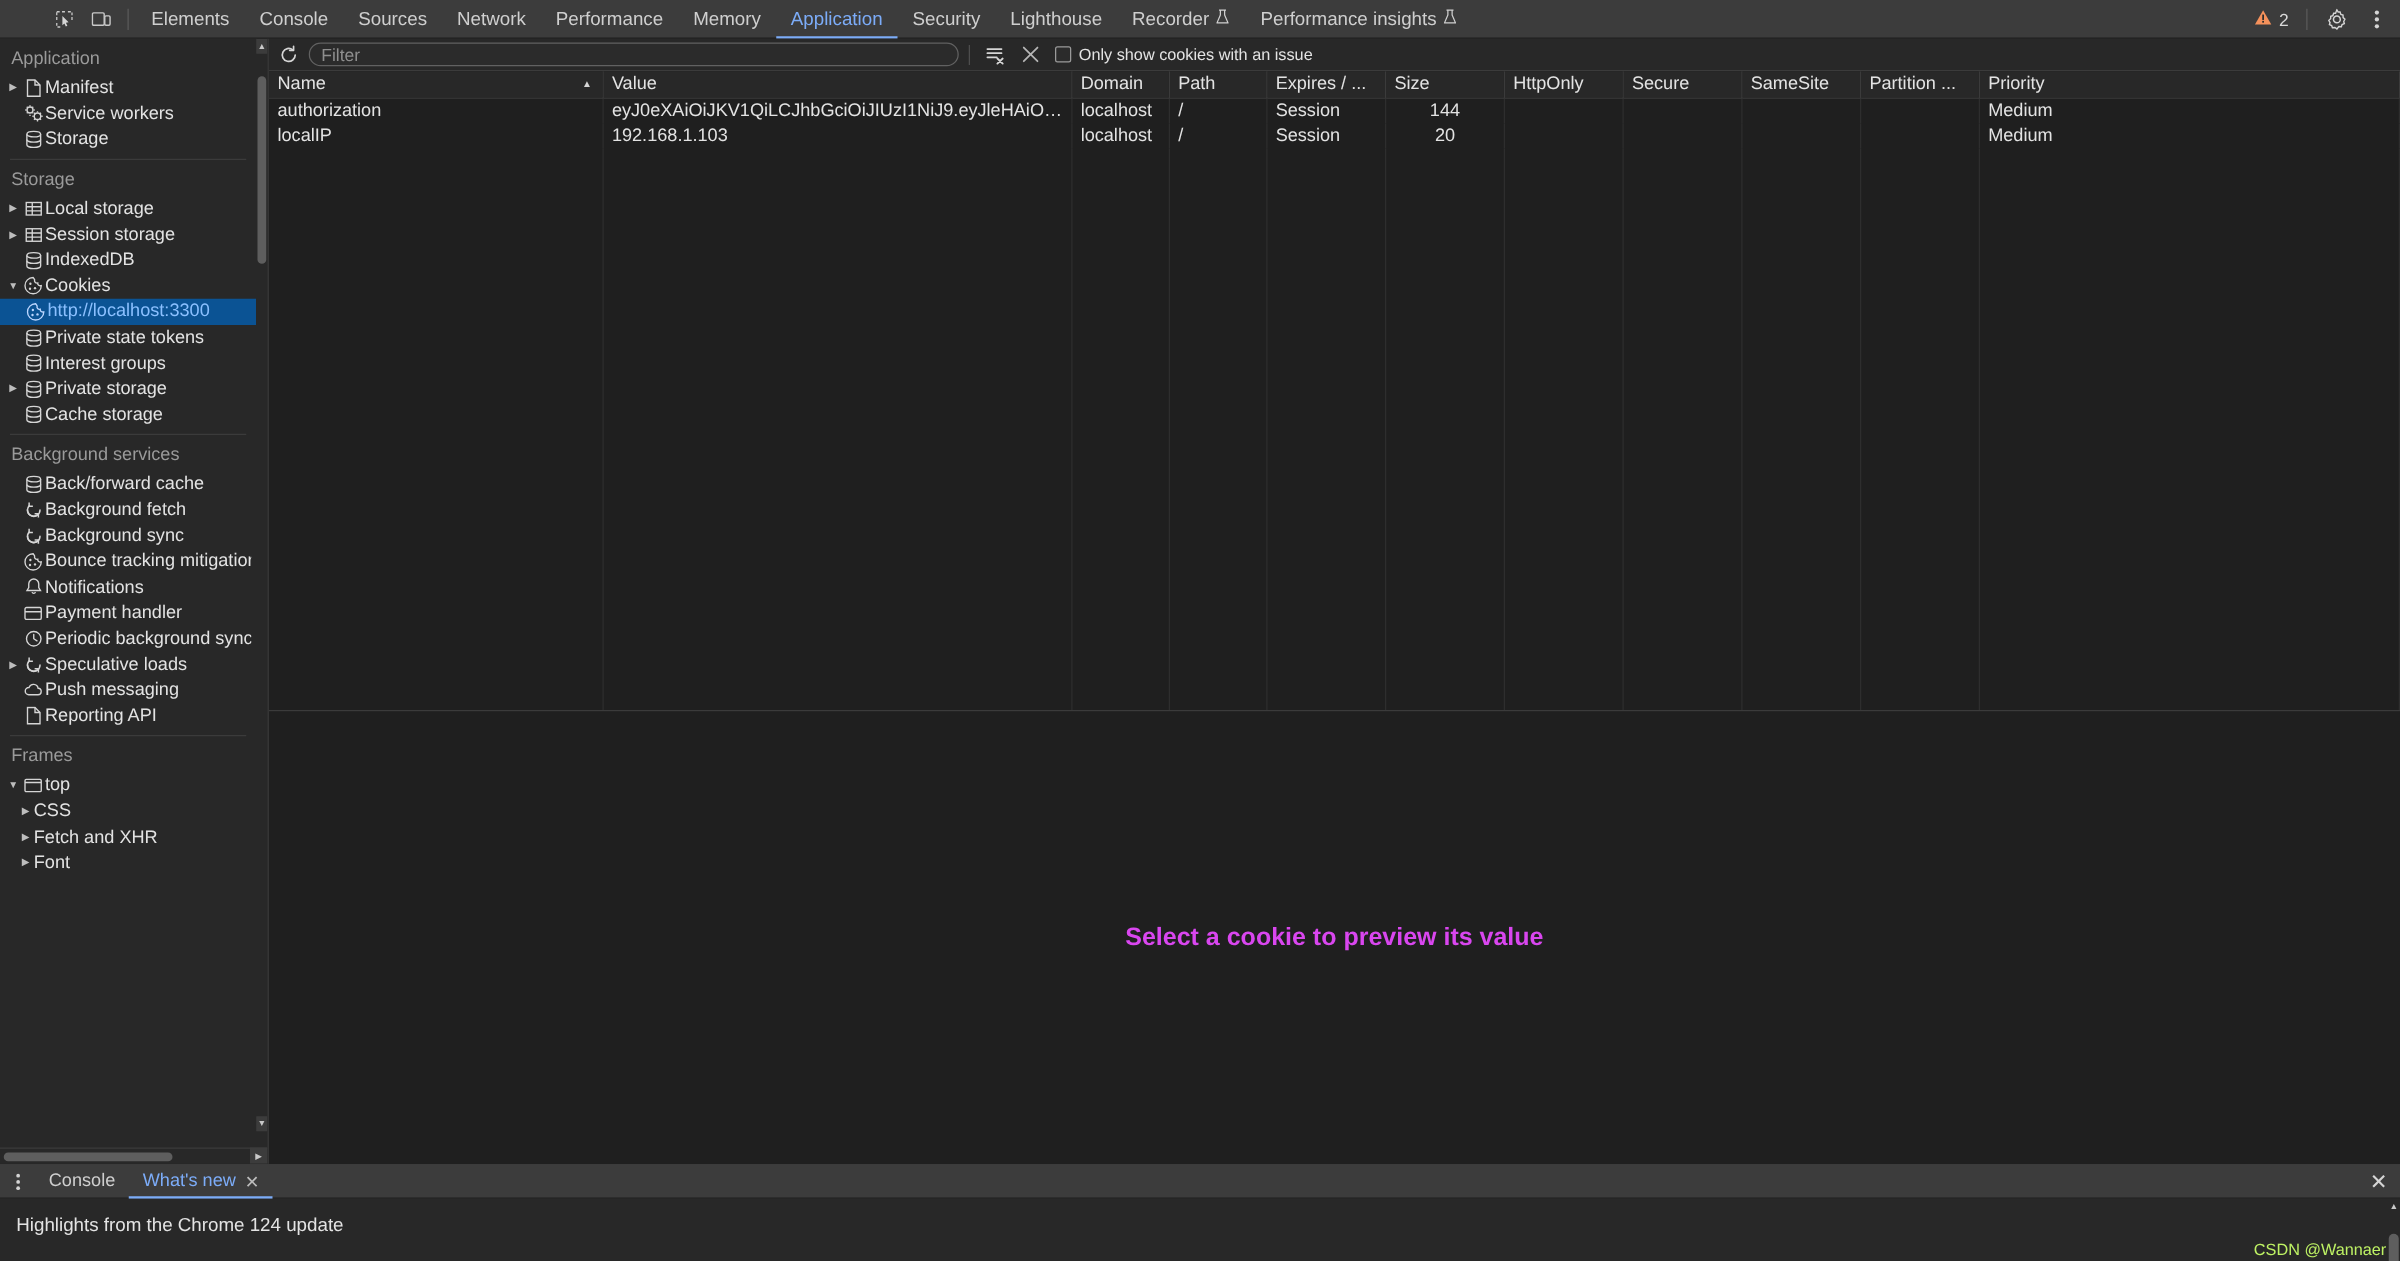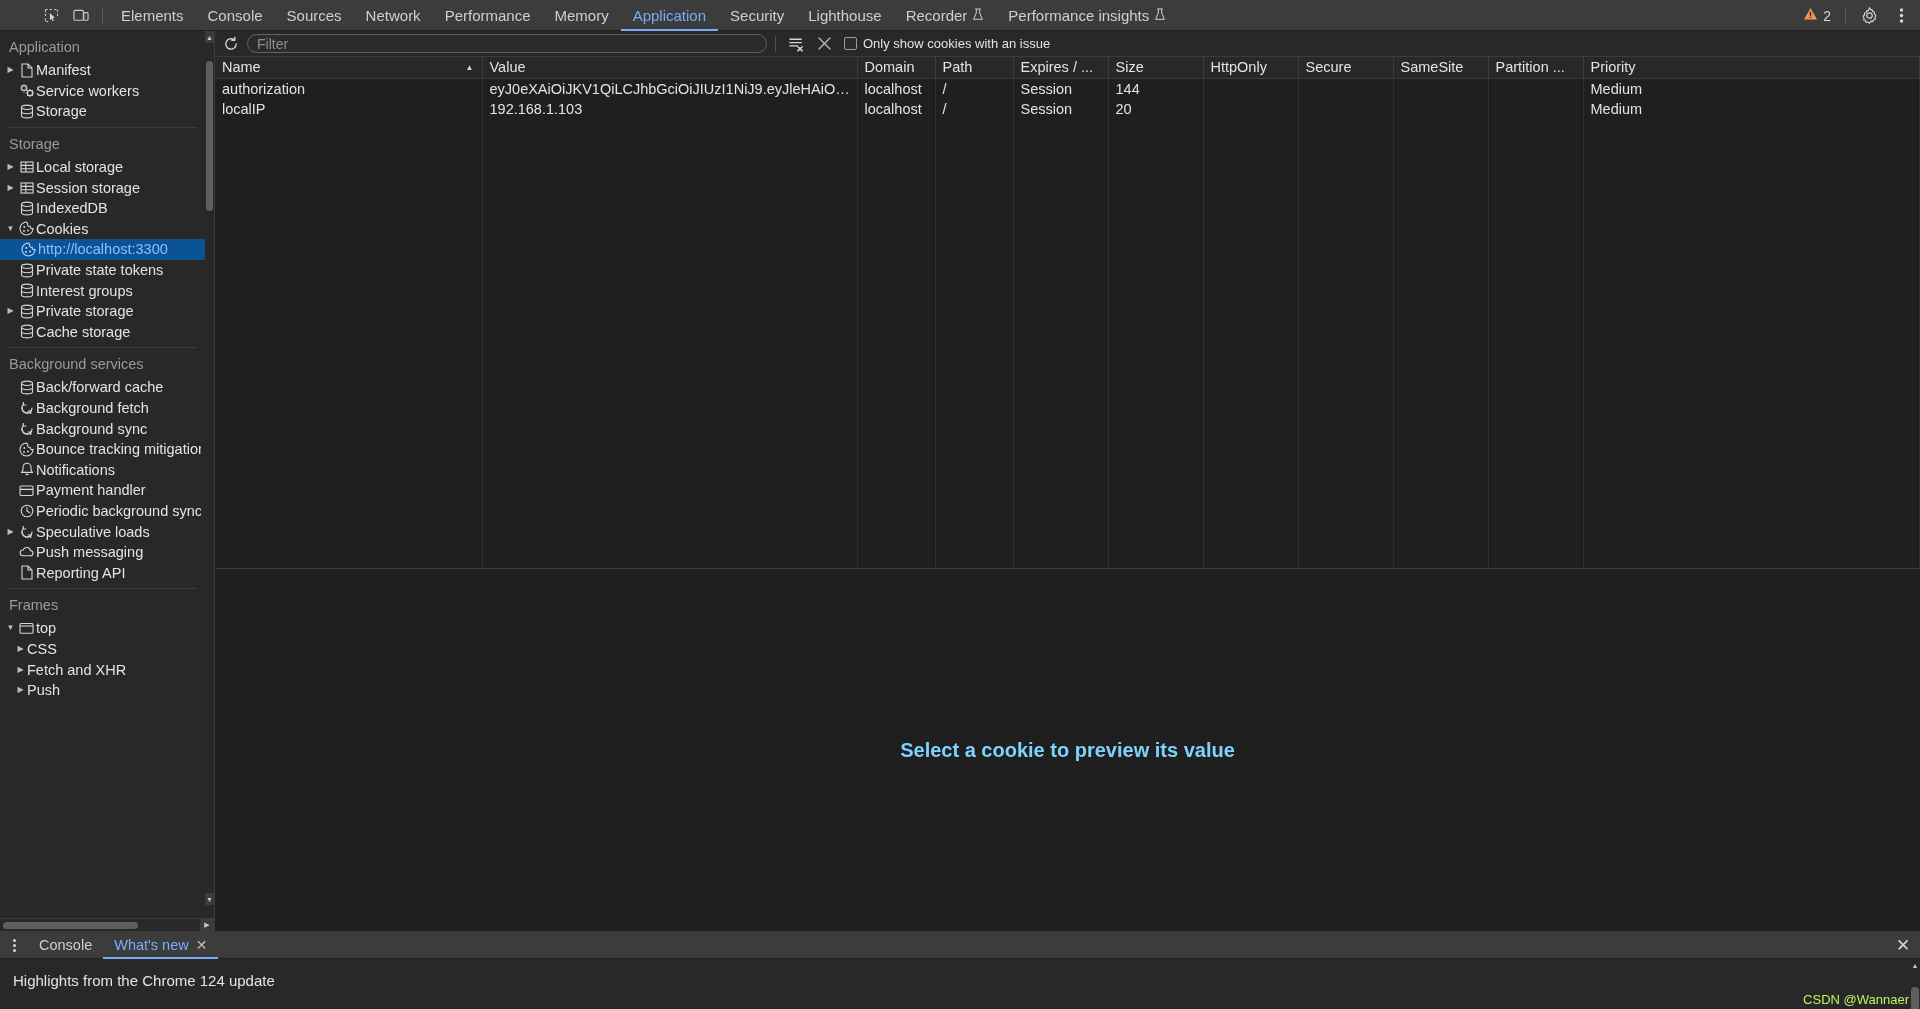--- a/index.html
+++ b/index.html
@@ -151,28 +151,28 @@
   table.ck th .sortmark { position: absolute; right: 8px; top: 50%; transform: translateY(-50%); font-size: 8px; color: #d5d5d5; }
   table.ck td {
     font-size: 14.5px; color: #e3e3e3;
     height: 20.5px; padding: 0 6px 0 7px;
     border-right: 1px solid #2e2e2e;
     white-space: nowrap; overflow: hidden; text-overflow: ellipsis;
     vertical-align: middle;
   }
   table.ck tr.datarow { cursor: pointer; }
   td.name-cell { padding-left: 22px; }
-  td.num { text-align: left; padding-right: 12px; }
+  td.num { text-align: center; padding-right: 12px; }
   .fillrow td { height: auto; border-right: 1px solid #2e2e2e; }
 
   .preview {
     flex: 1; display: flex; align-items: center; justify-content: center;
     background: #1f1f1f; min-height: 0;
   }
-  .preview-msg { font-size: 20px; color: #7dd3fc; font-weight: bold; }
+  .preview-msg { font-size: 20px; color: #d946ef; font-weight: bold; }
 
   
   .drawer { background: #282828; border-top: 1px solid #3b3b3b; }
   .drawer-tabs {
     height: 27px; display: flex; align-items: center;
     position: relative; background: #3c3c3c;
     border-bottom: 1px solid #1f1f1f;
   }
   .dkebab {
     width: 28px; height: 27px; display: flex; align-items: center; justify-content: center;
@@ -566,21 +566,21 @@
           <div class="tree-item ind-3">
             <span class="arrow">▶</span>
             <span class="lbl">CSS</span>
           </div>
           <div class="tree-item ind-3">
             <span class="arrow">▶</span>
             <span class="lbl">Fetch and XHR</span>
           </div>
           <div class="tree-item ind-3">
             <span class="arrow">▶</span>
-            <span class="lbl">Push</span>
+            <span class="lbl">Font</span>
           </div>
         </div>
 
       <div class="sb-vbar">
         <div class="sb-arrow-up">▲</div>
         <div class="sb-vthumb"></div>
         <div class="sb-arrow-dn">▼</div>
       </div>
       <div class="sb-hbar">
         <div class="sb-hthumb"></div>

